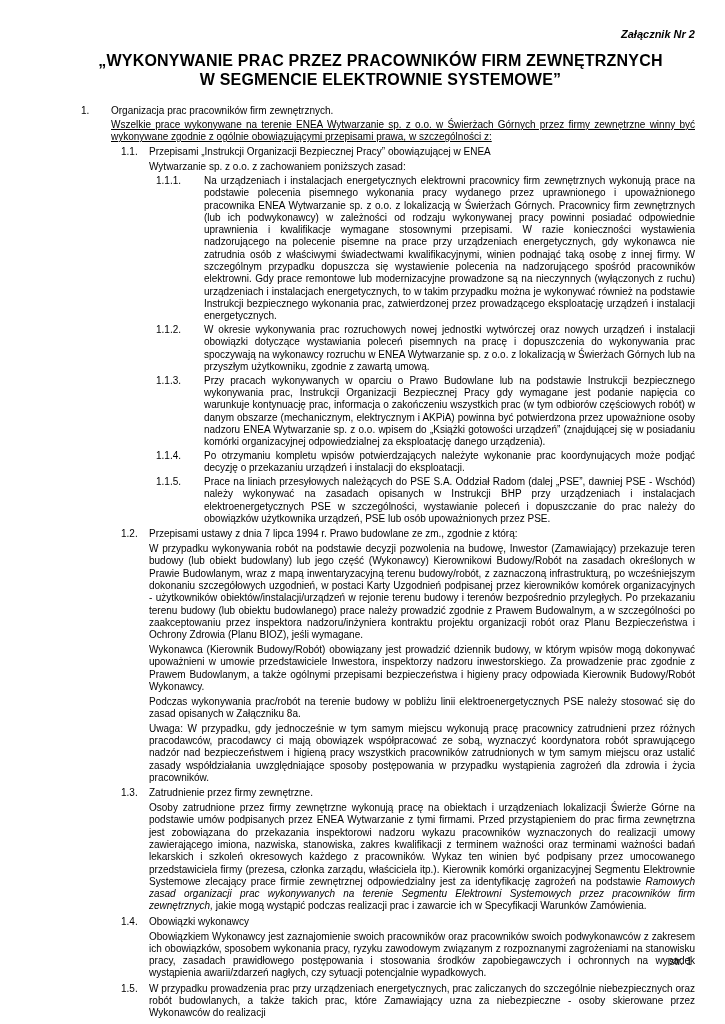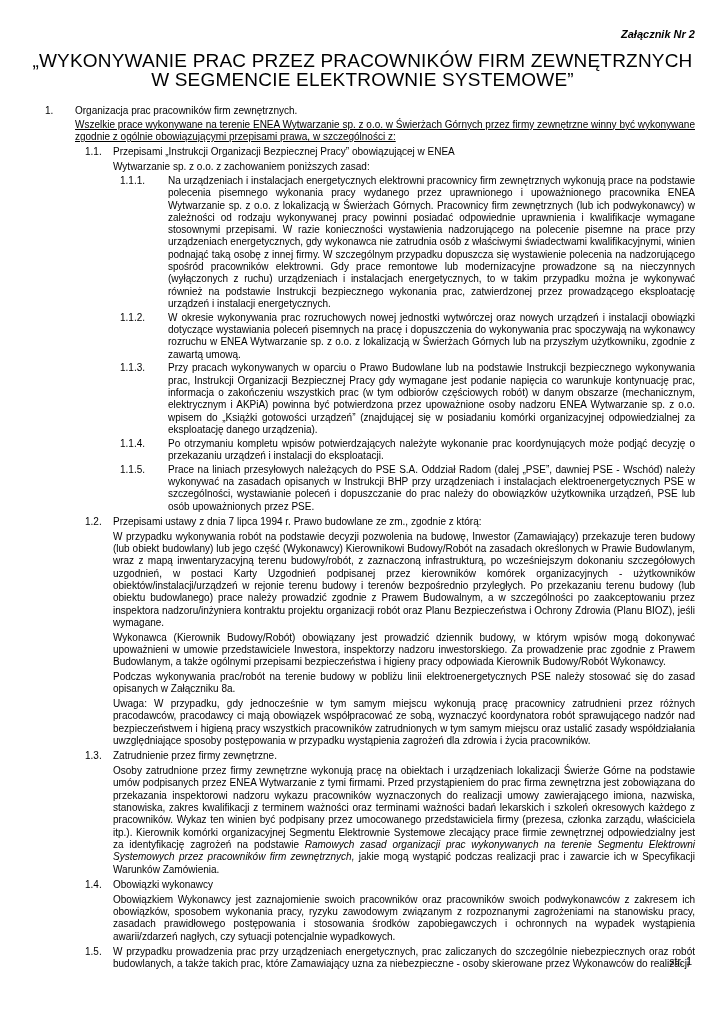--- a/index.html
+++ b/index.html
@@ -1,28 +1,29 @@
 <!DOCTYPE html>
 <html><head>
 <meta charset="utf-8">
 <style>
   html,body { margin:0; padding:0; background:#fff; }
   .page {
     width:725px; height:1024px; background:#ffffff; position:relative;
     font-family:"Liberation Sans", sans-serif; color:#000; overflow:hidden;
     box-sizing:border-box;
+    padding-left:36px;
   }
   .hdr {
     padding:27px 30px 0 0; text-align:right;
     font-weight:bold; font-style:italic; font-size:11px; line-height:14px;
   }
   .hdr .u { display:inline-block; border-bottom:2px solid #000; padding-bottom:1px; }
   .title {
-    margin-top:11px; text-align:center; font-weight:normal;
-    font-size:19px; line-height:18.5px; letter-spacing:0.2px;
+    margin-top:11px; text-align:center; font-weight:bold;
+    font-size:16px; line-height:18.5px; letter-spacing:0.2px;
   }
   .docbody { margin-top:16px; padding-right:30px; font-size:10px; line-height:12.3px; }
   .blk { margin-bottom:1.5px; position:relative; }
   .just { text-align:justify; }
   .l1 { margin-left:45px; padding-left:30px; }
   .p1 { margin-left:75px;text-decoration:underline; }
   .l2 { margin-left:85px; padding-left:28px; margin-top:3px; }
   .p2 { margin-left:113px; margin-top:2.5px; }
   .l3 { margin-left:120px; padding-left:48px; margin-top:1px; }
   .num { position:absolute; left:0; top:0; white-space:nowrap; }

